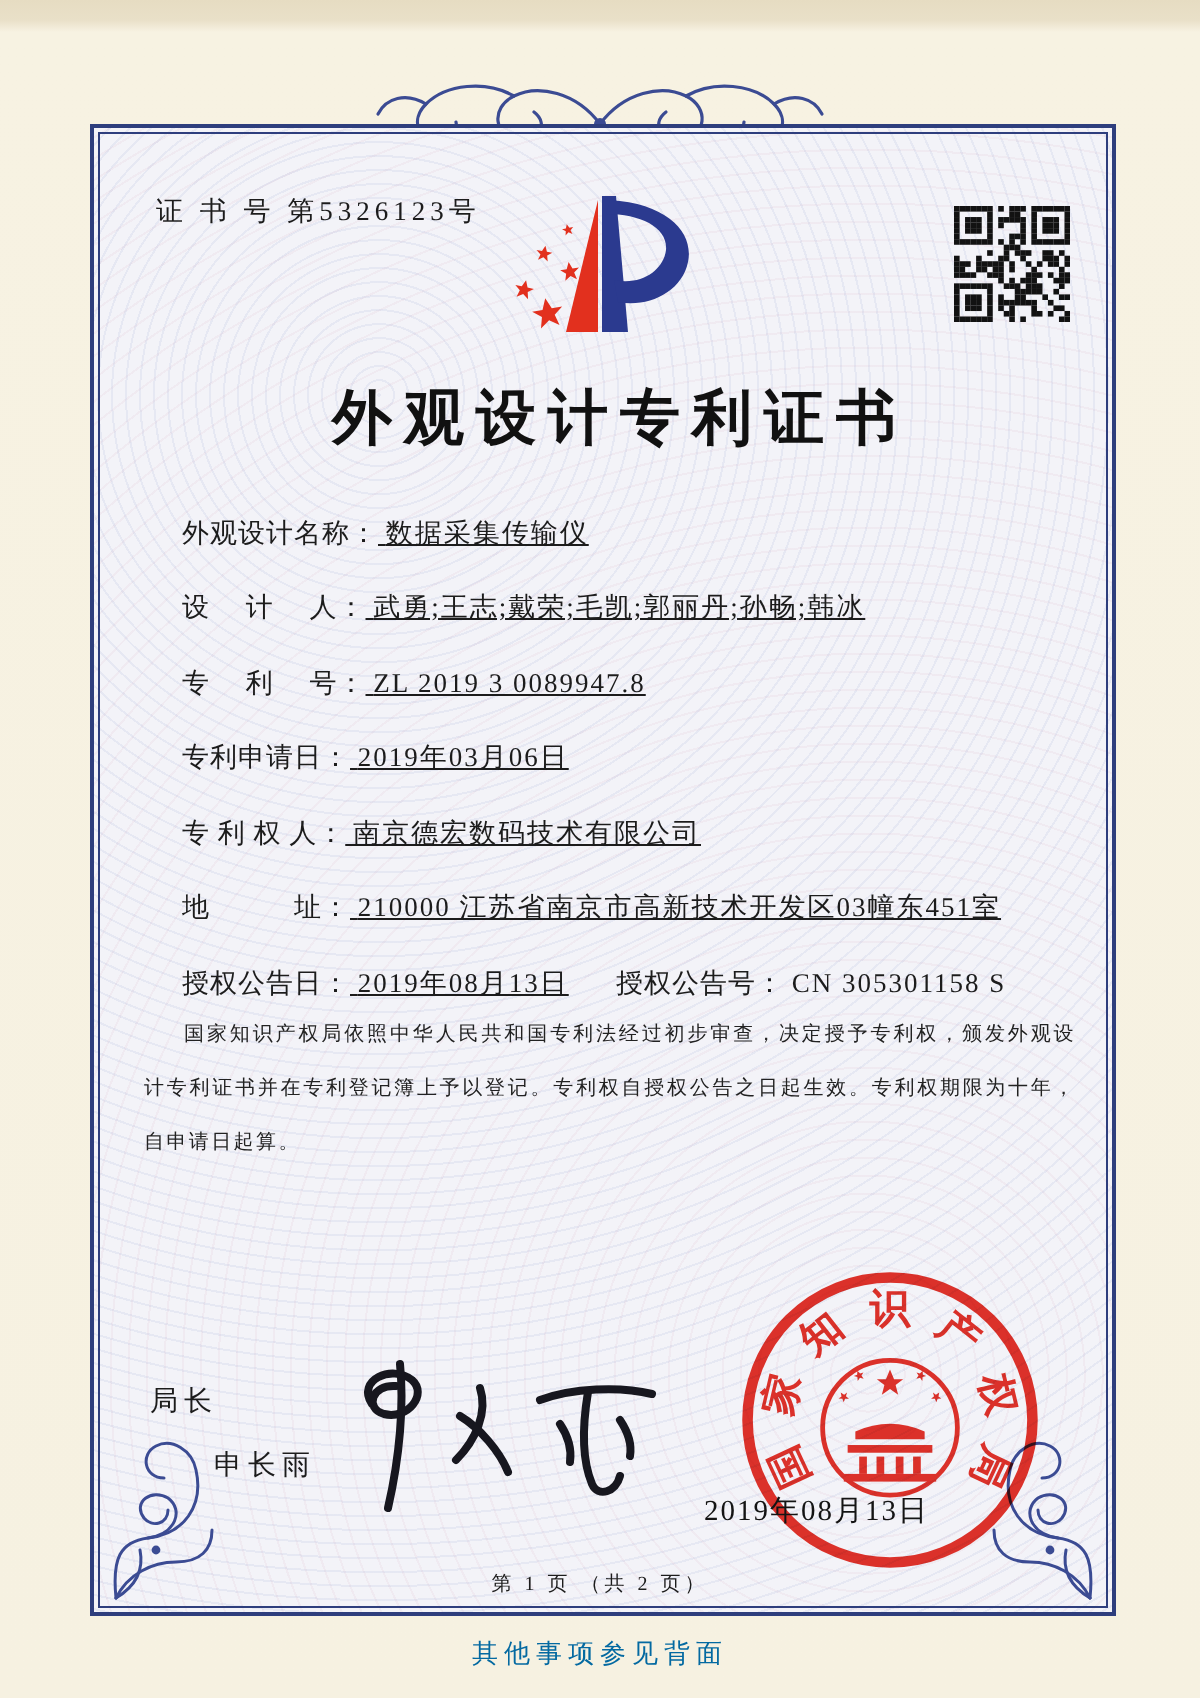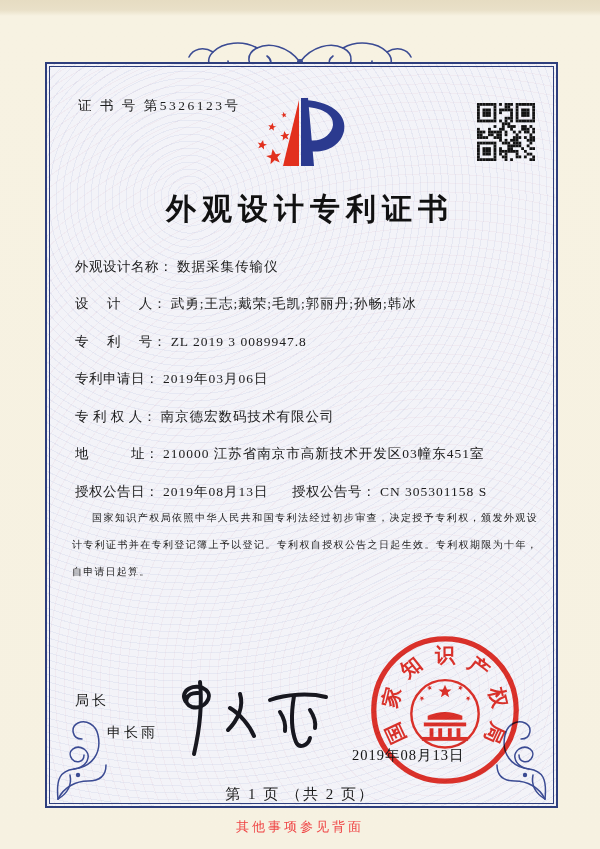--- a/index.html
+++ b/index.html
@@ -20,36 +20,36 @@
   .orn{position:absolute;pointer-events:none;}
   .top-orn{left:50%;top:36px;transform:translateX(-50%);}
   .corner-l{left:52px;bottom:48px;}
   .corner-r{right:49px;bottom:48px;transform:scaleX(-1);}
   .cert-no{position:absolute;left:78px;top:97px;font-size:13.5px;letter-spacing:2.5px;}
   .logo{position:absolute;left:245px;top:92px;width:110px;height:82px;}
   .qr{position:absolute;left:477px;top:103px;width:58px;height:58px;}
   .title{position:absolute;left:0;right:0;top:189px;text-align:center;
     font-size:30px;font-weight:bold;letter-spacing:6px;color:#111;padding-left:20px;}
   .fields{position:absolute;left:75px;top:258px;right:62px;font-size:13.5px;letter-spacing:.5px;}
-  .frow{position:absolute;left:0;right:0;white-space:nowrap;}
+  .frow{position:absolute;left:16px;right:0;white-space:nowrap;text-decoration:underline;}
   .flabel{display:inline-block;min-width:80px;}
   .fvalue{letter-spacing:1px;}
   .grant-b{position:absolute;left:217px;top:0;}
   .body-text{position:absolute;left:72px;top:504px;width:466px;
     font-size:10px;line-height:27px;letter-spacing:1.2px;text-align:justify;color:#222;}
   .body-text p{margin:0;text-indent:2em;}
   .director{position:absolute;left:75px;top:692px;font-size:14px;letter-spacing:3px;}
   .director-name{position:absolute;left:75px;top:724px;font-size:14px;letter-spacing:3px;padding-left:32px;}
   .sig{position:absolute;left:152px;top:676px;width:200px;height:84px;}
   .seal{position:absolute;left:368px;top:633px;width:154px;height:154px;opacity:.95;mix-blend-mode:multiply;}
   .seal-char{font-size:21px;font-weight:bold;fill:#e5281f;text-anchor:middle;dominant-baseline:central;
     font-family:"Liberation Serif","DejaVu Serif",serif;}
   .seal-date{position:absolute;left:352px;top:746px;font-size:14.5px;letter-spacing:1px;color:#141414;}
-  .page-no{position:absolute;left:0;right:0;top:785px;text-align:center;font-size:15px;letter-spacing:2px;}
-  .footer-note{position:absolute;left:0;right:0;top:818px;text-align:center;font-size:13px;letter-spacing:3px;color:#ef4444;}
+  .page-no{position:absolute;left:0;right:0;top:785px;text-align:center;font-size:10px;letter-spacing:2px;}
+  .footer-note{position:absolute;left:0;right:0;top:818px;text-align:center;font-size:13px;letter-spacing:3px;color:#0369a1;}
   svg{display:block;}
 </style>
 </head>
 <body>
 
 <svg width="0" height="0" style="position:absolute" aria-hidden="true">
   <defs>
     <path id="star5" d="M0,-10 L2.94,-3.09 L9.51,-3.09 L4.05,1.18 L5.88,8.09 L0,4 L-5.88,8.09 L-4.05,1.18 L-9.51,-3.09 L-2.94,-3.09 Z"></path>
   </defs>
 </svg>

